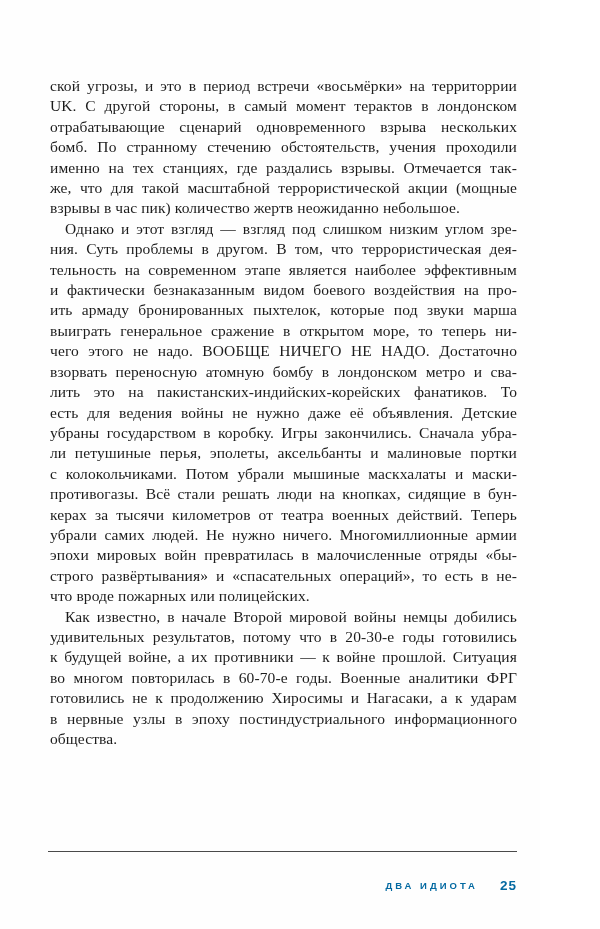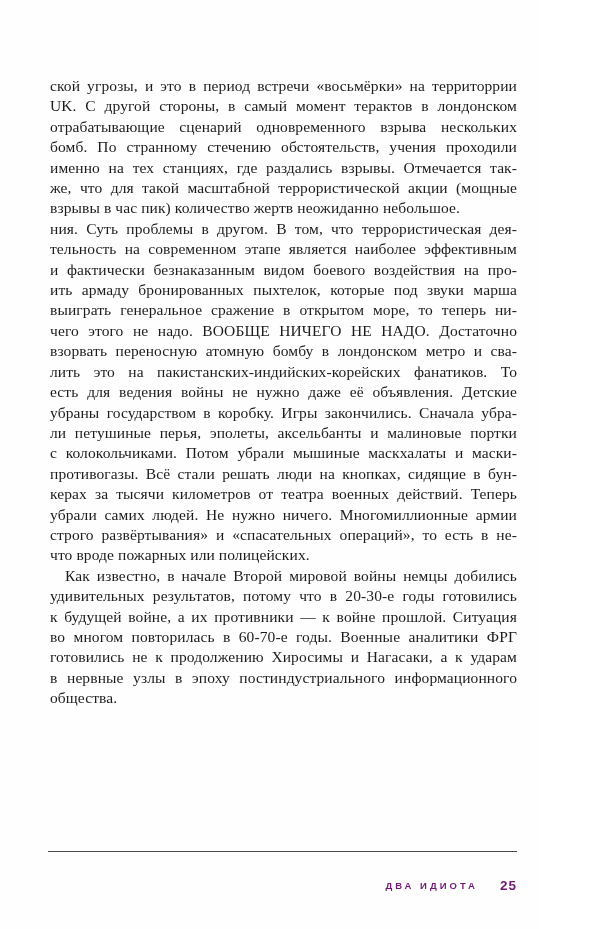--- a/index.html
+++ b/index.html
@@ -40,21 +40,21 @@
     position: absolute;
     left: 48px; top: 851px;
     width: 469px; height: 1px;
     background: #4a4a4a;
   }
   .footer {
     position: absolute;
     left: 50px; top: 876px;
     width: 467px;
     text-align: right;
-    color: #701a75;
+    color: #0369a1;
   }
   .running-title {
     font-family: "Liberation Sans", "DejaVu Sans", sans-serif;
     font-weight: bold;
     font-size: 9.5px;
     letter-spacing: 3px;
     vertical-align: 1px;
   }
   .page-number {
     font-family: "Liberation Sans", "DejaVu Sans", sans-serif;
@@ -73,35 +73,37 @@
       <div class="paragraph">
         <div class="line">ской угрозы, и это в период встречи «восьмёрки» на территоррии</div>
         <div class="line">UK. С другой стороны, в самый момент терактов в лондонском</div>
         <div class="line">отрабатывающие сценарий одновременного взрыва нескольких</div>
         <div class="line">бомб. По странному стечению обстоятельств, учения проходили</div>
         <div class="line">именно на тех станциях, где раздались взрывы. Отмечается так-</div>
         <div class="line">же, что для такой масштабной террористической акции (мощные</div>
         <div class="line last">взрывы в час пик) количество жертв неожиданно небольшое.</div>
       </div>
       <div class="paragraph">
+        <div class="line indent">Однако и этот взгляд — взгляд под слишком низким углом зре-</div>
         <div class="line">ния. Суть проблемы в другом. В том, что террористическая дея-</div>
         <div class="line">тельность на современном этапе является наиболее эффективным</div>
         <div class="line">и фактически безнаказанным видом боевого воздействия на про-</div>
         <div class="line">ить армаду бронированных пыхтелок, которые под звуки марша</div>
         <div class="line">выиграть генеральное сражение в открытом море, то теперь ни-</div>
         <div class="line">чего этого не надо. ВООБЩЕ НИЧЕГО НЕ НАДО. Достаточно</div>
         <div class="line">взорвать переносную атомную бомбу в лондонском метро и сва-</div>
         <div class="line">лить это на пакистанских-индийских-корейских фанатиков. То</div>
         <div class="line">есть для ведения войны не нужно даже её объявления. Детские</div>
         <div class="line">убраны государством в коробку. Игры закончились. Сначала убра-</div>
         <div class="line">ли петушиные перья, эполеты, аксельбанты и малиновые портки</div>
         <div class="line">с колокольчиками. Потом убрали мышиные маскхалаты и маски-</div>
         <div class="line">противогазы. Всё стали решать люди на кнопках, сидящие в бун-</div>
         <div class="line">керах за тысячи километров от театра военных действий. Теперь</div>
         <div class="line">убрали самих людей. Не нужно ничего. Многомиллионные армии</div>
+        <div class="line">эпохи мировых войн превратилась в малочисленные отряды «бы-</div>
         <div class="line">строго развёртывания» и «спасательных операций», то есть в не-</div>
         <div class="line last">что вроде пожарных или полицейских.</div>
       </div>
       <div class="paragraph">
         <div class="line indent">Как известно, в начале Второй мировой войны немцы добились</div>
         <div class="line">удивительных результатов, потому что в 20-30-е годы готовились</div>
         <div class="line">к будущей войне, а их противники — к войне прошлой. Ситуация</div>
         <div class="line">во многом повторилась в 60-70-е годы. Военные аналитики ФРГ</div>
         <div class="line">готовились не к продолжению Хиросимы и Нагасаки, а к ударам</div>
         <div class="line">в нервные узлы в эпоху постиндустриального информационного</div>

